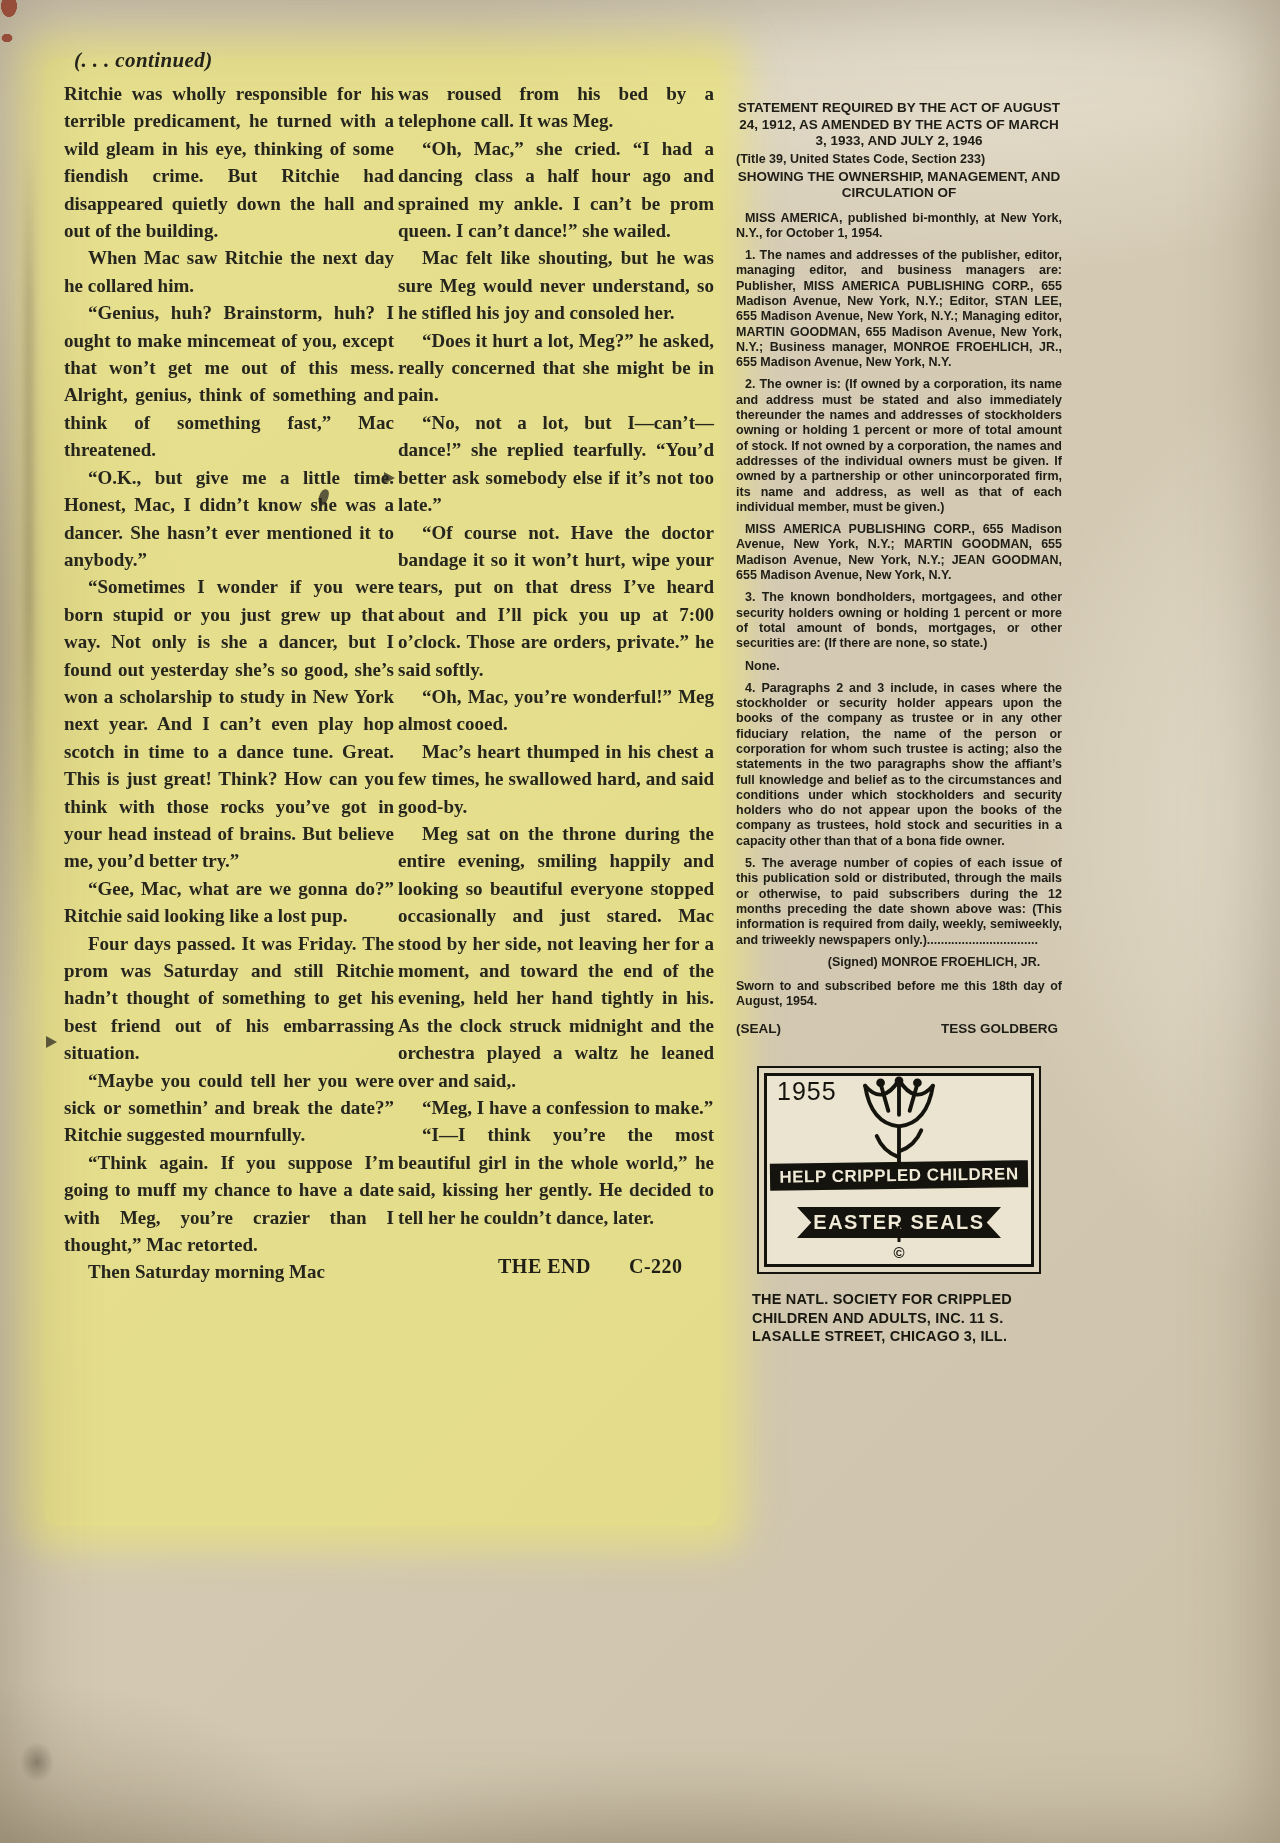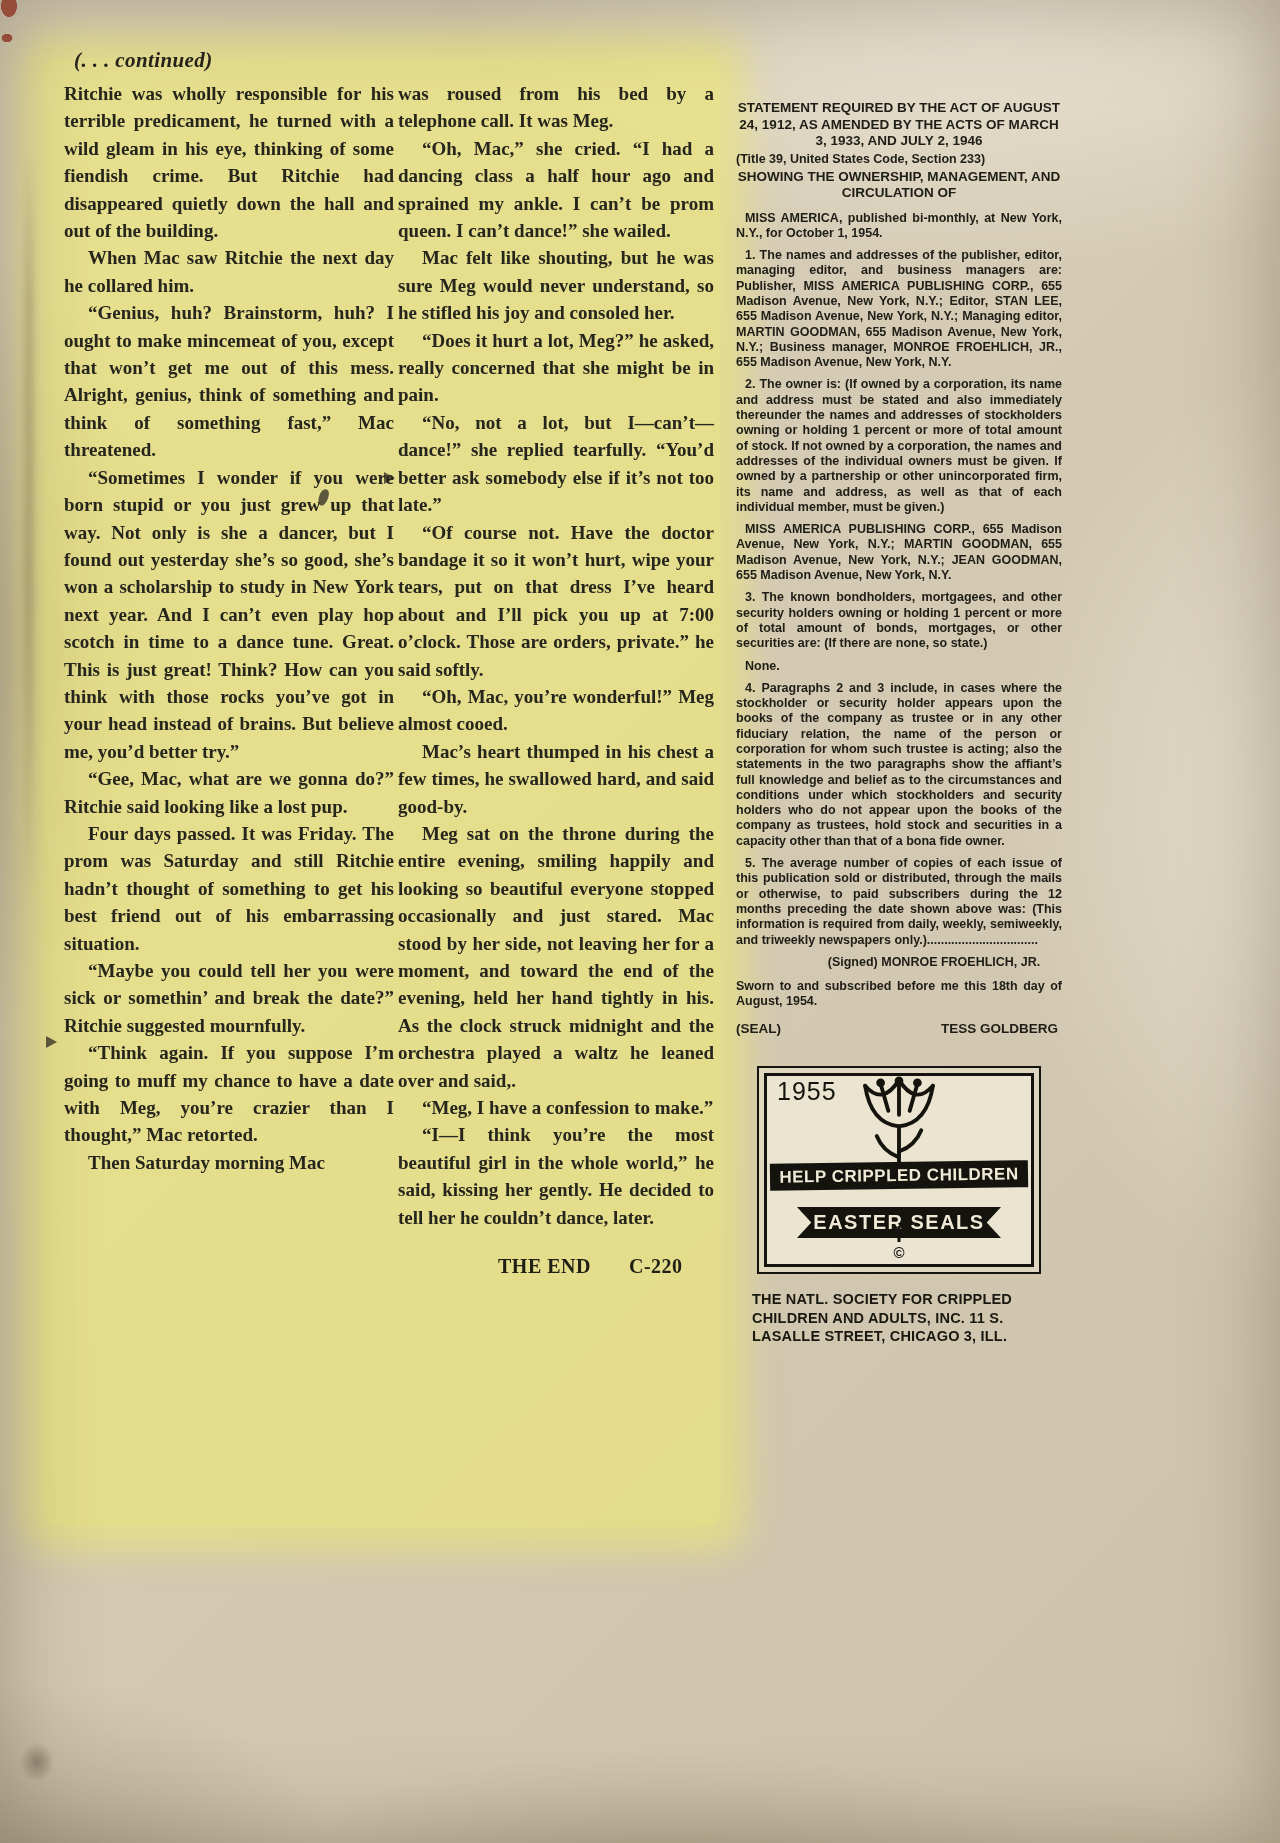--- a/index.html
+++ b/index.html
@@ -126,20 +126,21 @@
   <div class="arrow-mark arrow1"></div>
   <div class="arrow-mark arrow2"></div>
   <div class="smudge"></div>
 
   <div class="continued">(. . . continued)</div>
 
   <div class="col col1">
       <p>Ritchie was wholly responsible for his terrible predicament, he turned with a wild gleam in his eye, thinking of some fiendish crime. But Ritchie had disappeared quietly down the hall and out of the building.</p>
       <p>When Mac saw Ritchie the next day he collared him.</p>
       <p>“Genius, huh? Brainstorm, huh? I ought to make mincemeat of you, except that won’t get me out of this mess. Alright, genius, think of something and think of something fast,” Mac threatened.</p>
+      <p>“O.K., but give me a little time. Honest, Mac, I didn’t know she was a dancer. She hasn’t ever mentioned it to anybody.”</p>
       <p>“Sometimes I wonder if you were born stupid or you just grew up that way. Not only is she a dancer, but I found out yesterday she’s so good, she’s won a scholarship to study in New York next year. And I can’t even play hop scotch in time to a dance tune. Great. This is just great! Think? How can you think with those rocks you’ve got in your head instead of brains. But believe me, you’d better try.”</p>
       <p>“Gee, Mac, what are we gonna do?” Ritchie said looking like a lost pup.</p>
       <p>Four days passed. It was Friday. The prom was Saturday and still Ritchie hadn’t thought of something to get his best friend out of his embarrassing situation.</p>
       <p>“Maybe you could tell her you were sick or somethin’ and break the date?” Ritchie suggested mournfully.</p>
       <p>“Think again. If you suppose I’m going to muff my chance to have a date with Meg, you’re crazier than I thought,” Mac retorted.</p>
       <p>Then Saturday morning Mac</p>
     </div>
 
   <div class="col col2">
     <div class="colinner">

